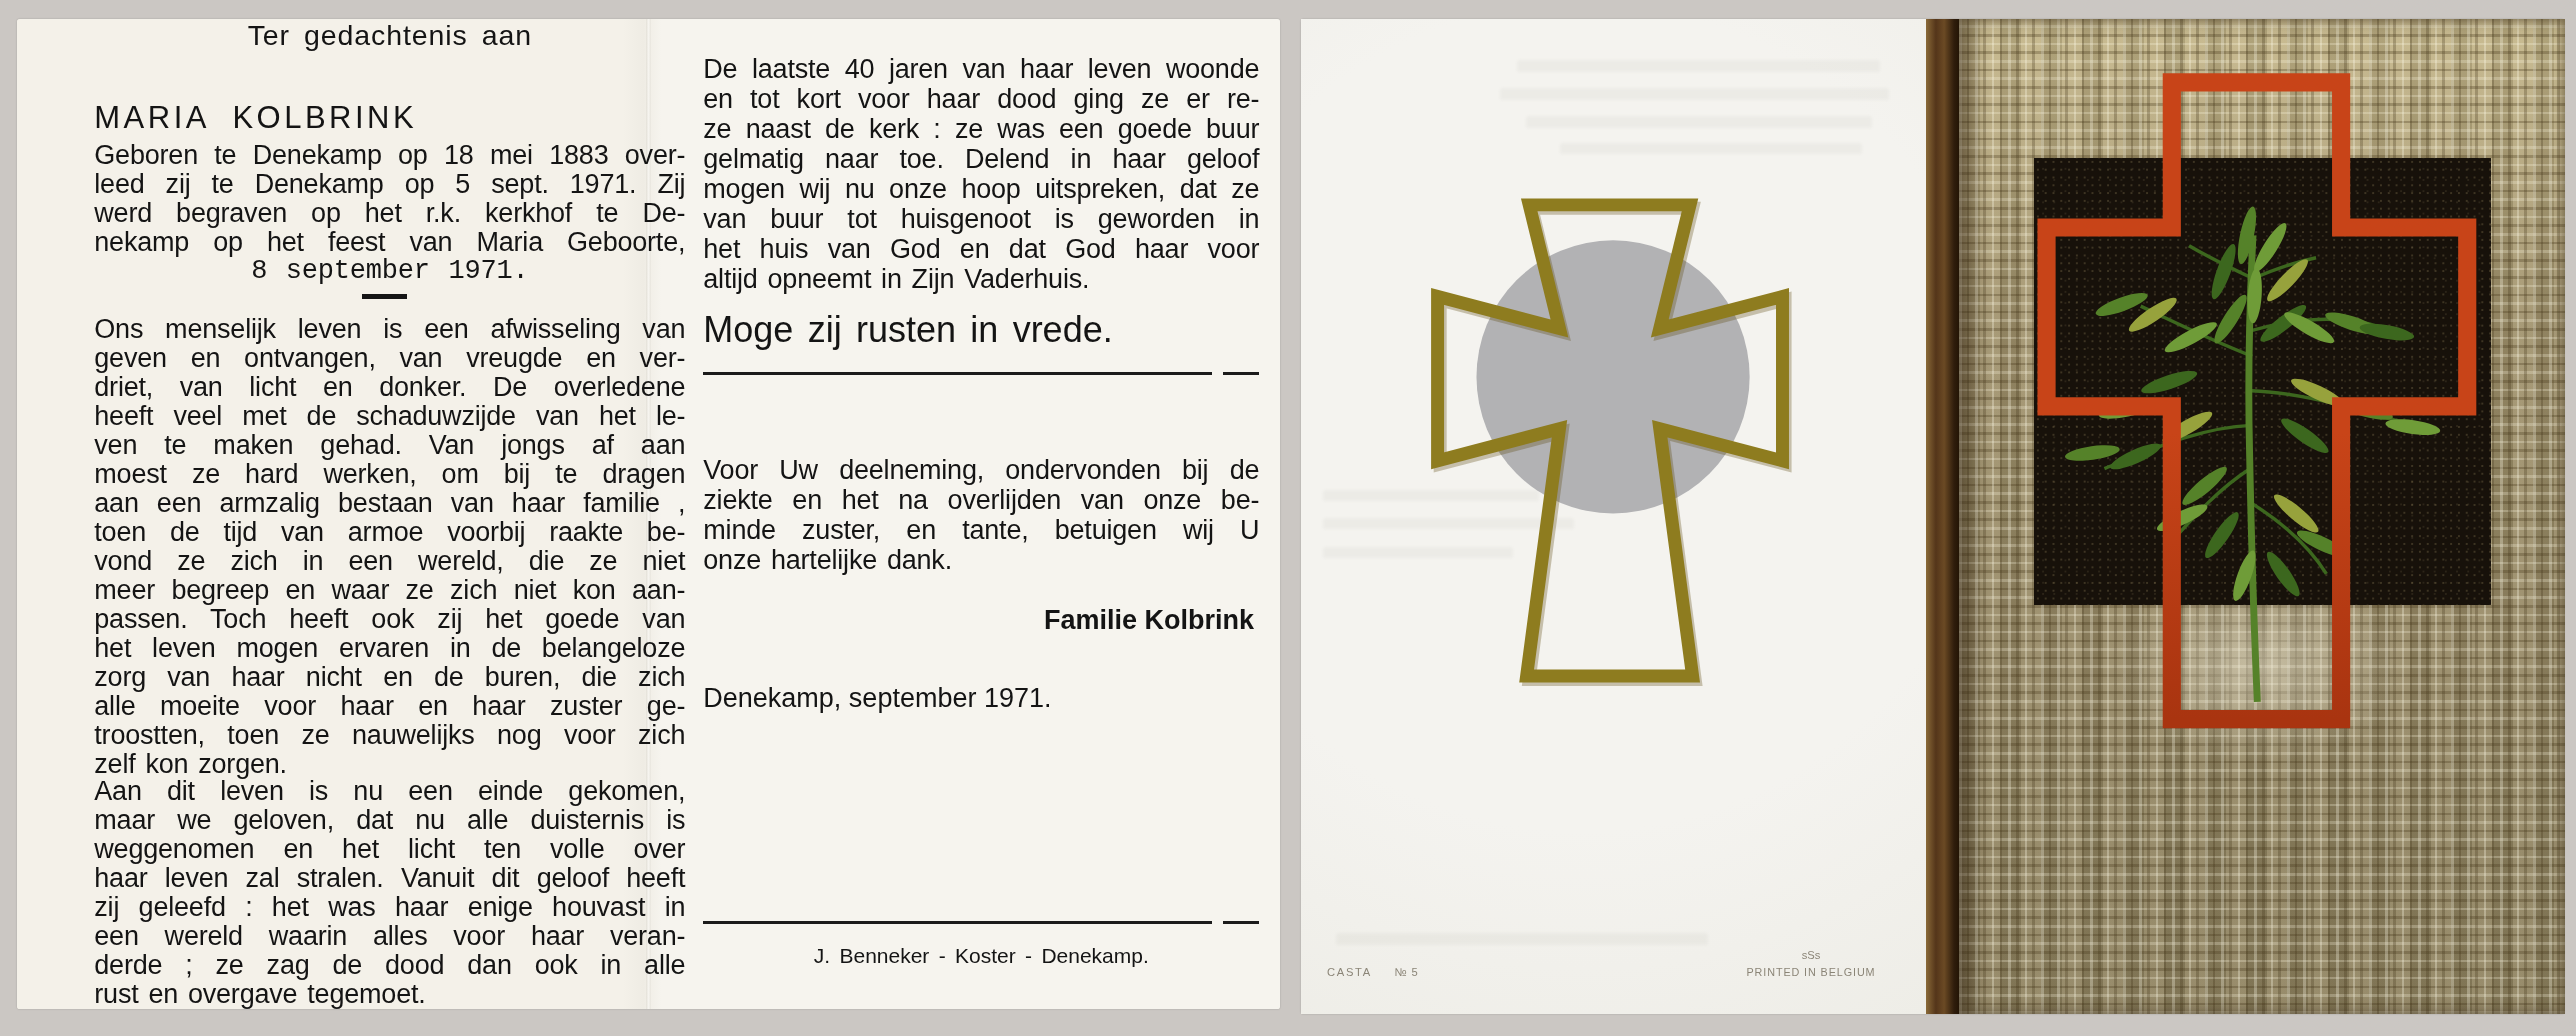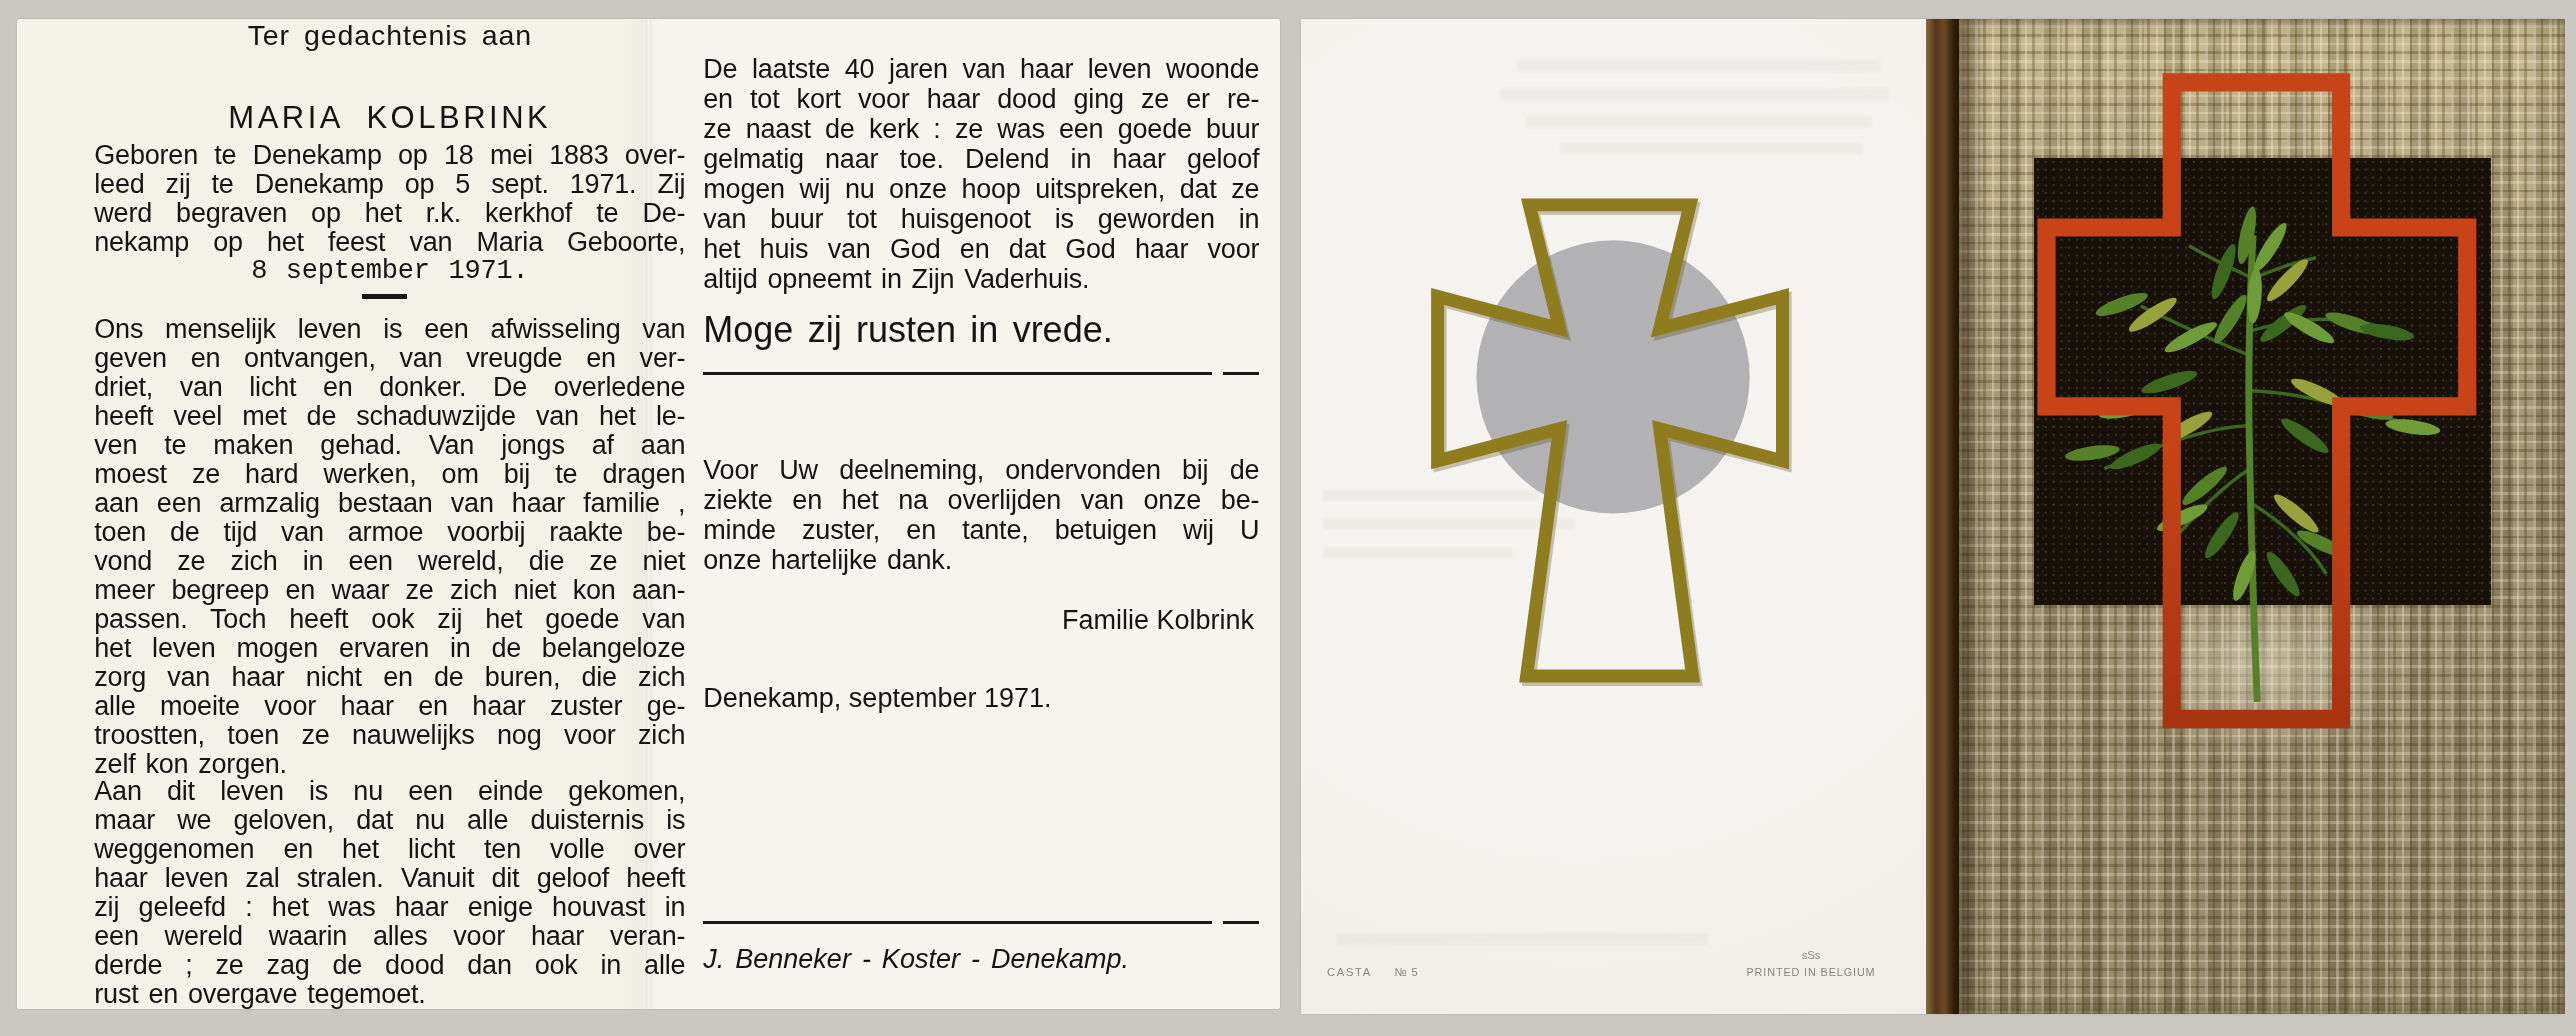--- a/index.html
+++ b/index.html
@@ -9,40 +9,40 @@
   
   #card-left{left:17.3px;top:19px;width:1263px;height:990px;
     background:linear-gradient(90deg,#f4f1e9 0 48%,#efece4 49.6%,#f6f4ee 51% 100%);
     box-shadow:0 0 1.7px rgba(0,0,0,.25);}
   #card-left .crease{position:absolute;left:629px;top:0;width:5.2px;height:100%;
     background:linear-gradient(90deg,rgba(120,110,90,.10),rgba(255,255,255,.35),rgba(120,110,90,.08));}
   .col{position:absolute;top:0;height:100%;}
   #col1{left:33px;width:591px;margin-left:44px;}
   #col2{left:686px;width:556px;}
   .h-small{position:absolute;width:100%;text-align:center;font-size:28.5px;letter-spacing:0.9px;word-spacing:5.2px;}
-  .h-name{position:absolute;width:100%;text-align:center;font-size:31px;letter-spacing:3.5px;word-spacing:12px;}
+  .h-name{position:absolute;width:100%;text-align:left;font-size:31px;letter-spacing:3.5px;word-spacing:12px;}
   .para{position:absolute;width:100%;font-size:27px;letter-spacing:-0.2px;word-spacing:2.6px;}
   .jline{text-align:justify;text-align-last:justify;white-space:normal;}
   .jline:last-child{text-align-last:left;}
   .para[data-last-align="center"] .jline:last-child{text-align-last:center;font-family:Liberation Mono, monospace;}
   #para-birth{top:122px;line-height:29px;}
   #divider1{position:absolute;top:275px;left:268px;width:45px;height:5.2px;background:#151515;}
   #para-life1{top:296px;line-height:29px;}
   #para-life2{top:758px;line-height:29px;}
   #para-church{top:35px;line-height:30px;}
   #moge-line{position:absolute;top:290px;width:100%;text-align:left;font-size:36px;word-spacing:4.3px;}
   .rule{position:absolute;width:100%;display:flex;align-items:center;gap:11.2px;}
   .rule .long{flex:1;height:2.6px;background:#1b1b1b;}
   .rule .short{width:36px;height:2.6px;background:#1b1b1b;}
   #rule1{top:353px;}
   #rule2{top:902px;}
   #para-thanks{top:436px;line-height:30px;}
-  #signature{position:absolute;top:586px;width:100%;text-align:right;padding-right:5.2px;box-sizing:border-box;font-size:27px;}
+  #signature{position:absolute;top:586px;width:100%;text-align:right;padding-right:5.2px;box-sizing:border-box;font-size:27px;font-weight:bold;}
   #dateline{position:absolute;top:640px;width:100%;text-align:left;font-size:27px;margin-top:24px;}
-  #printer-line{position:absolute;top:925px;width:100%;font-size:27px;word-spacing:3.5px;font-style:italic;}
+  #printer-line{position:absolute;top:925px;width:100%;text-align:center;font-size:21px;word-spacing:3.5px;}
   
   #card-right{left:1301px;top:19px;width:1263px;height:995px;background:#f2f1ec;box-shadow:0 0 1.7px rgba(0,0,0,.25);}
   #page-white{position:absolute;left:0;top:0;width:625px;height:100%;
     background:radial-gradient(circle at 45% 40%,#f4f3ef 0 60%,#eeede7 100%);}
   .ghost{position:absolute;background:#6e6e5e;opacity:.055;filter:blur(1.7px);border-radius:2.6px;}
   #art-gold{position:absolute;left:0;top:0;}
   #page-footer-left{position:absolute;left:26px;top:947px;font-size:11.2px;letter-spacing:1.7px;color:var(--footer-gray,#8b8577);}
   #page-footer-left .no{margin-left:22.5px;letter-spacing:0.9px;}
   #printer-mark{position:absolute;left:432px;top:930px;width:156px;text-align:center;font-size:11.2px;color:var(--footer-gray,#8b8577);}
   #printed-in{position:absolute;left:432px;top:947px;width:156px;text-align:center;font-size:10.8px;letter-spacing:0.9px;color:var(--footer-gray,#8b8577);}

